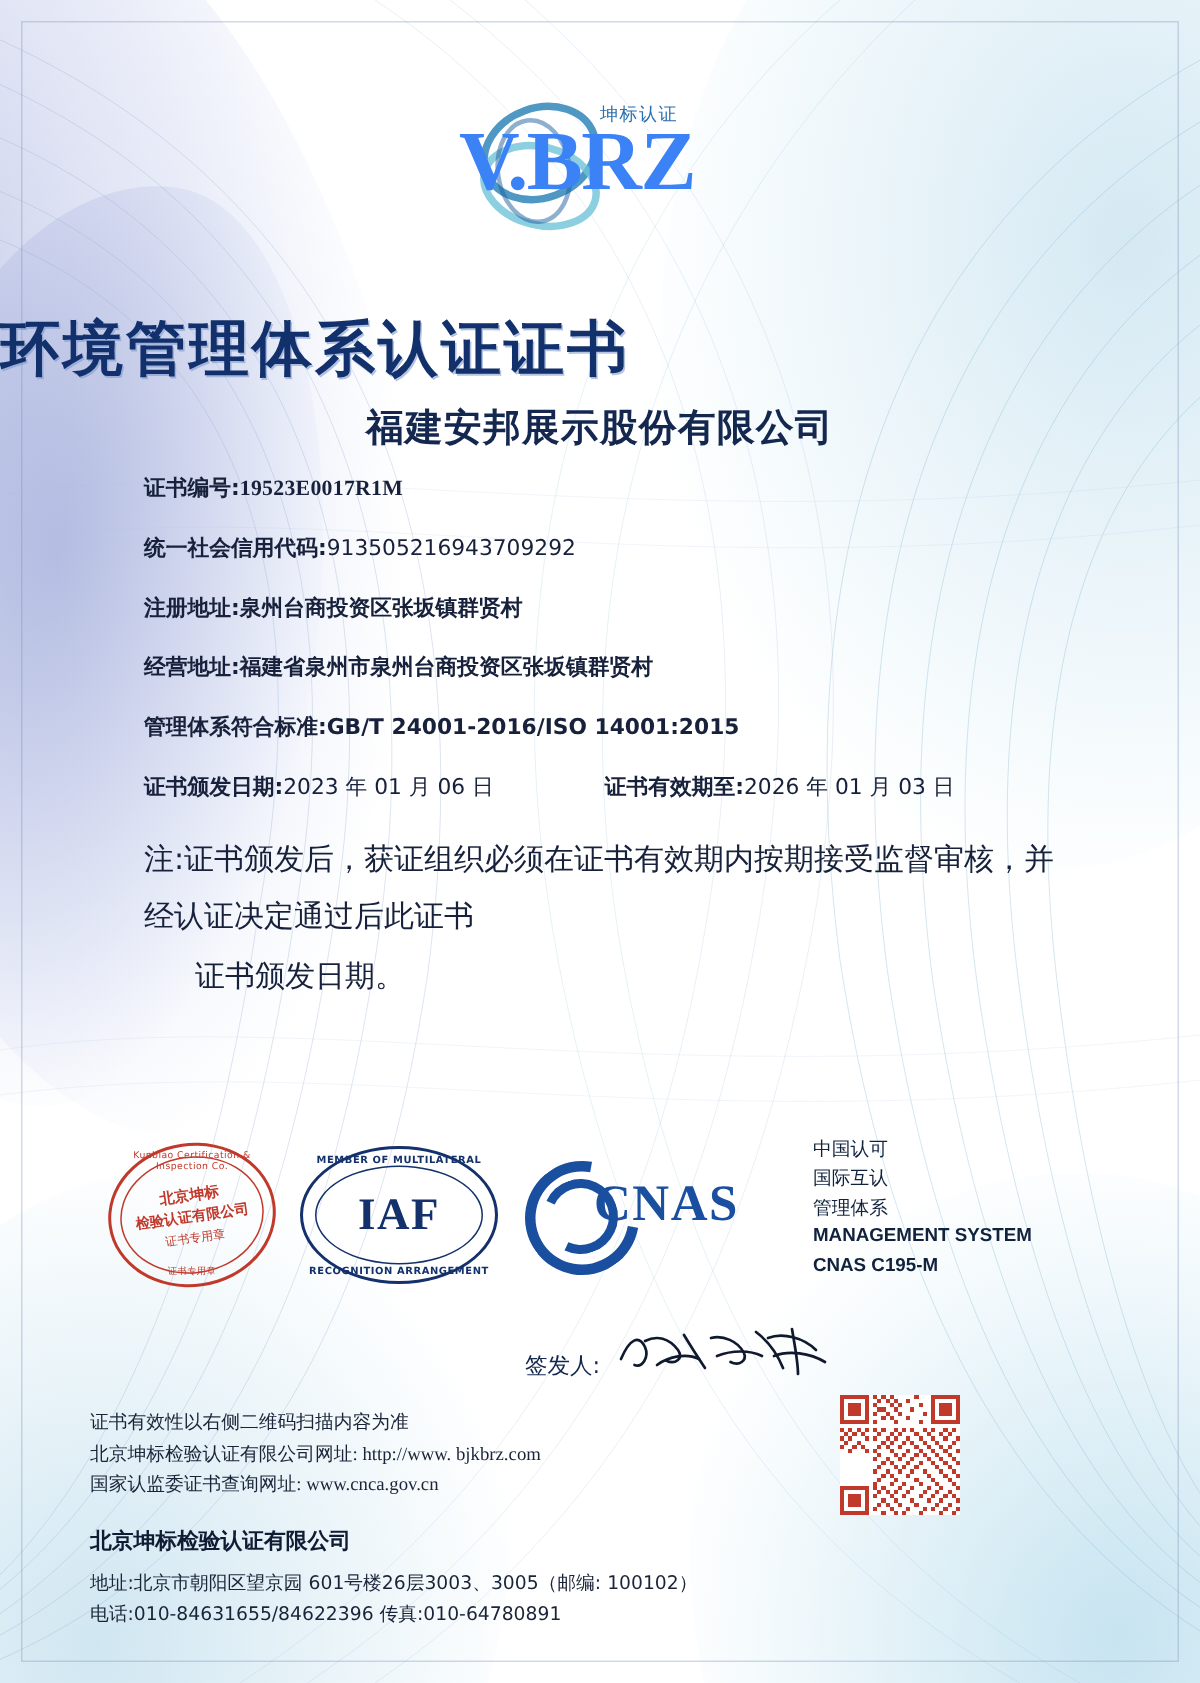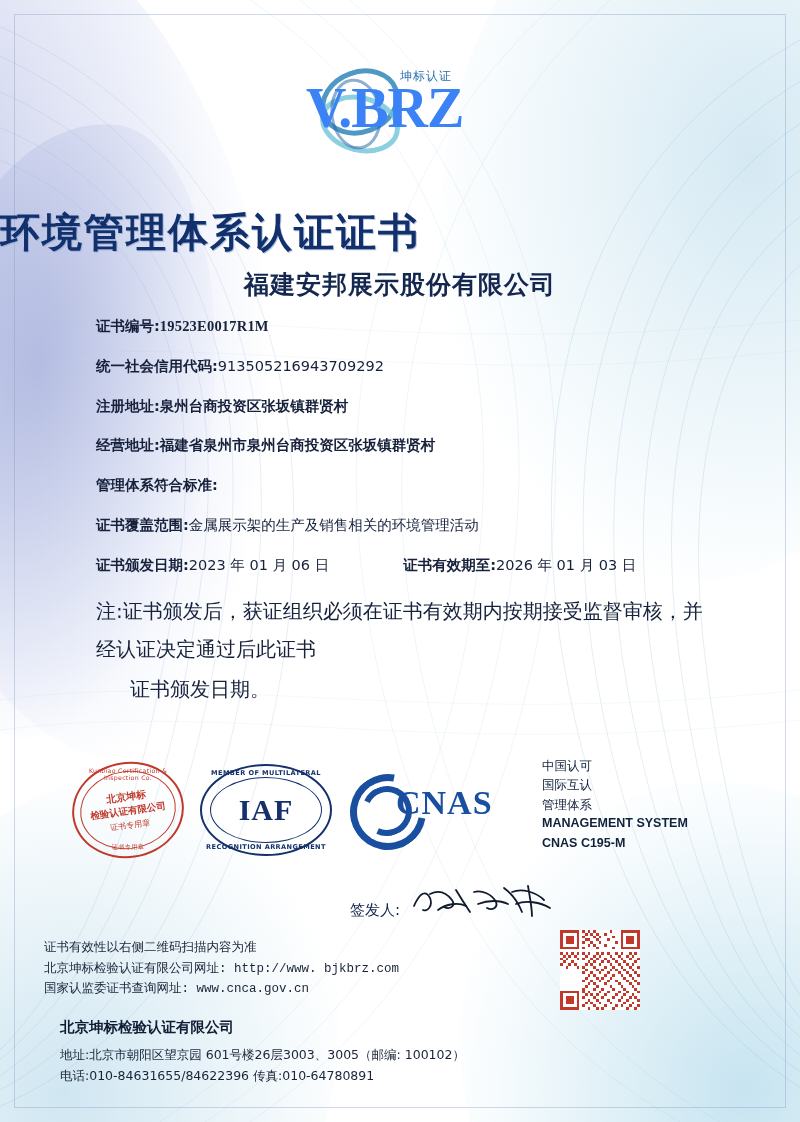--- a/index.html
+++ b/index.html
@@ -337,26 +337,26 @@
   }
   .sign-mark {
     margin-left: 8px;
     width: 150px;
     height: 40px;
   }
 
   
   .footer-left {
     position: absolute;
-    left: 44px;
+    left: 60px;
     top: 938px;
     font-size: 12.5px;
     line-height: 1.65;
     color: #1a2438;
-    font-family: Liberation Mono, monospace;
+    font-family: Liberation Serif, serif;
   }
   .qr {
     position: absolute;
     right: 160px;
     top: 930px;
     width: 80px;
     height: 80px;
   }
   .company-footer {
     position: absolute;
@@ -458,26 +458,23 @@
         <span class="f-value bold">泉州台商投资区张坂镇群贤村</span>
       </div>
 
       <div class="field-row">
         <span class="f-label">经营地址:</span>
         <span class="f-value bold">福建省泉州市泉州台商投资区张坂镇群贤村</span>
       </div>
 
       <div class="field-row">
         <span class="f-label">管理体系符合标准:</span>
-      </div>
-
-      <div class="field-row">
-        <span class="f-label">证书覆盖范围:</span>
-        <span class="f-value">金属展示架的生产及销售相关的环境管理活动</span>
-      </div>
+        <span class="f-value bold">GB/T 24001-2016/ISO 14001:2015</span>
+      </div>
+
 
       <div class="field-row dates">
         <span class="date-block">
           <span class="f-label">证书颁发日期:</span>
           <span class="f-value">2023 年 01 月 06 日</span>
         </span>
         <span class="date-gap"></span>
         <span class="date-block">
           <span class="f-label">证书有效期至:</span>
           <span class="f-value">2026 年 01 月 03 日</span>

